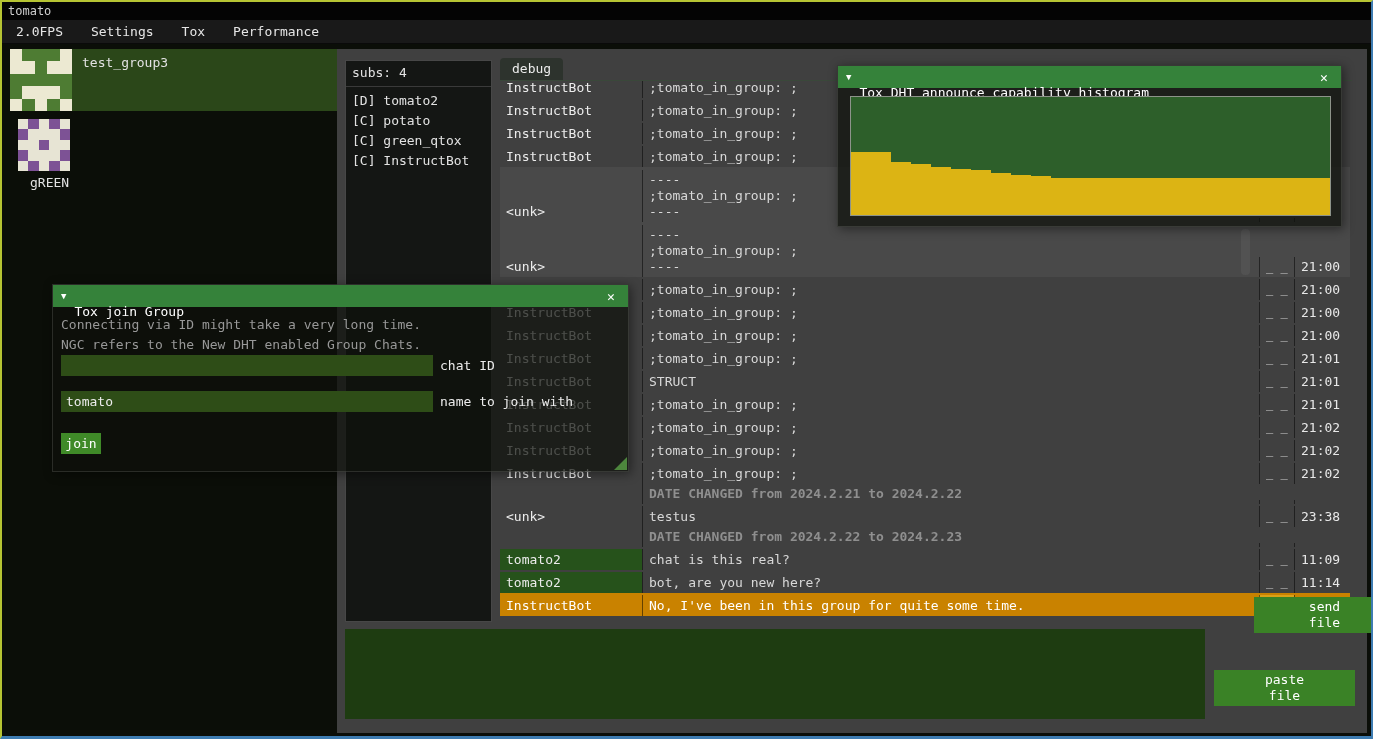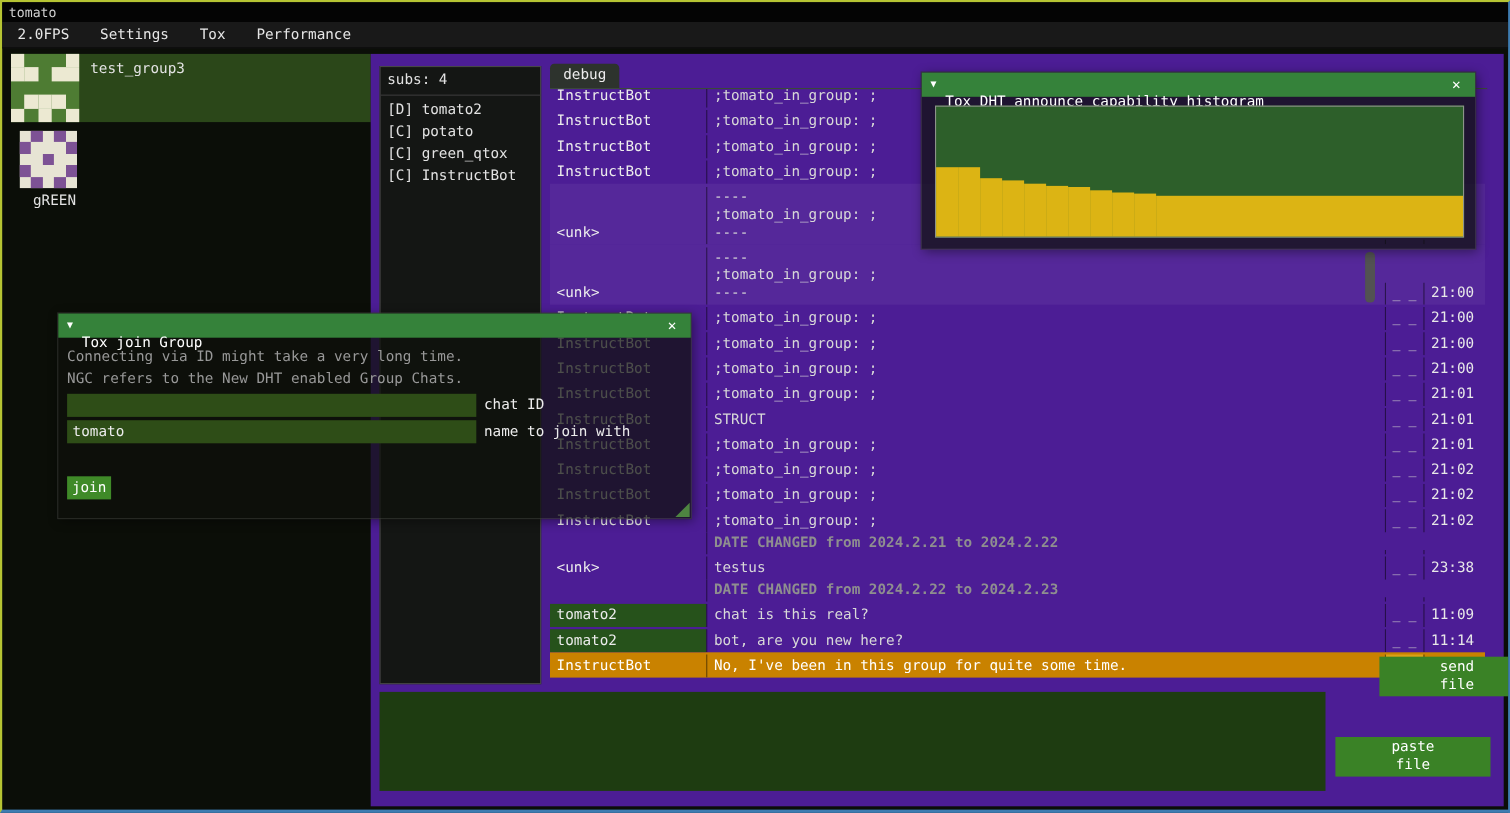--- a/index.html
+++ b/index.html
@@ -21,21 +21,21 @@
   .contact.selected { background:#2b4719; }
   .contact.c0 { height:62px; }
   .contact.c0 .avatar { width:62px; height:62px; }
   .contact.c0 .contact-name { margin-left:10px; padding-top:6px; }
   .contact.c1 { height:56px; padding-top:2px;flex-direction:column; }
   .contact.c1 .avatar { width:52px; height:52px; margin-left:8px; }
   .contact.c1 .contact-name { margin-left:20px; padding-top:4px; }
   .avatar { display:grid; grid-template-columns:repeat(5,1fr); grid-template-rows:repeat(5,1fr); flex:none; }
 
   
-  .main { position:absolute; left:335px; top:47px; width:1030px; height:684px; background:#4c1d95; }
+  .main { position:absolute; left:335px; top:47px; width:1030px; height:684px; background:#404040; }
   .subs { position:absolute; left:8px; top:11px; width:147px; height:562px; border:1px solid #474747; background:#141614; }
   .subs-header { padding:4px 6px; }
   .subs-sep { height:1px; background:#3a3a3a; margin:2px 0 4px; }
   .subs-item { padding:2px 6px; line-height:16px; }
 
   .tabbar { position:absolute; left:163px; top:8px; width:852px; height:24px; border-bottom:1px solid #3a483a; display:flex; align-items:flex-end; }
   .tab { background:#2d332d; padding:3px 12px 4px; border-radius:4px 4px 0 0; color:#ececec; cursor:pointer; }
 
   .chat { position:absolute; left:163px; top:32px; width:850px; height:536px; overflow:hidden; }
   .chat-rows { margin-top:-6px; }
@@ -64,21 +64,21 @@
   
   .float { position:absolute; background:rgba(14,16,11,0.72); border:1px solid rgba(255,255,255,0.12); box-shadow:2px 2px 10px rgba(0,0,0,0.45); }
   .float-title { height:22px; background:#35823a; display:flex; align-items:center; gap:8px; padding:0 8px; color:#fff; }
   .collapse-icon { font-size:9px; cursor:pointer; }
   .float-title-text { white-space:nowrap;margin-top:30px; }
   .close-btn { margin-left:auto; width:18px; text-align:center; color:#fff; cursor:pointer; font-size:13px; }
 
   .join-window { left:50px; top:282px; width:577px; height:188px; }
   .join-info { position:absolute; left:8px; top:30px; color:#989898; line-height:20px; }
   .join-fields { position:absolute; left:8px; top:70px; right:8px; }
-  .join-field-row { height:24px; display:flex; align-items:flex-end; }
+  .join-field-row { height:36px; display:flex; align-items:flex-start; }
   .jinput { width:372px; height:21px; background:#2e4d17; border:none; outline:none; color:#ececec; font-family:inherit; font-size:13px; padding:0 5px; flex:none; }
   .jlabel { margin-left:7px; line-height:21px; color:#ececec; }
   .join-btn { position:absolute; left:8px; top:148px; width:40px; height:21px; background:#3f8a28; border:none; color:#fff; font-family:inherit; font-size:13px; cursor:pointer; }
   .resize-grip { position:absolute; right:1px; bottom:1px; width:0; height:0; border-left:13px solid transparent; border-bottom:13px solid rgba(90,160,70,0.8); cursor:nwse-resize; }
 
   .hist-window { left:835px; top:63px; width:505px; height:162px; }
   .hist-plot { position:absolute; left:12px; top:30px; width:481px; height:120px; border:1px solid #8d938a; display:flex; align-items:flex-end; }
   .hist-bar { flex:1; }
 </style>
 </head>

